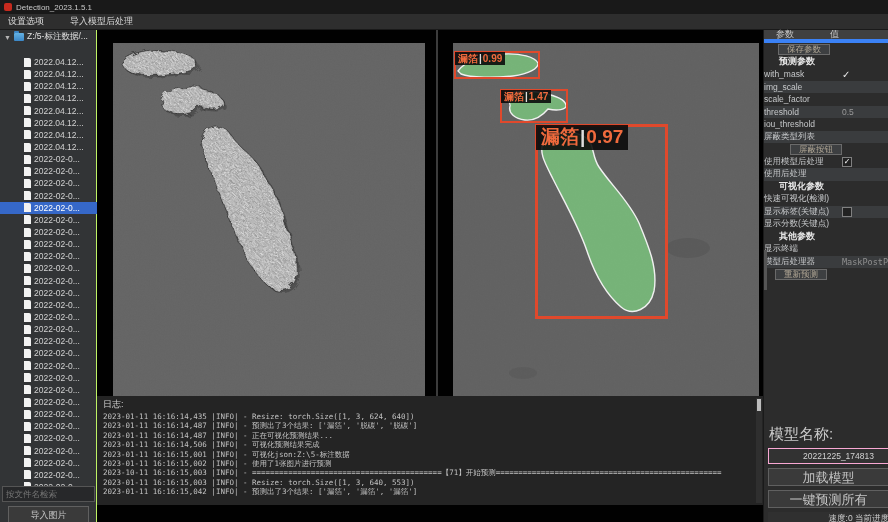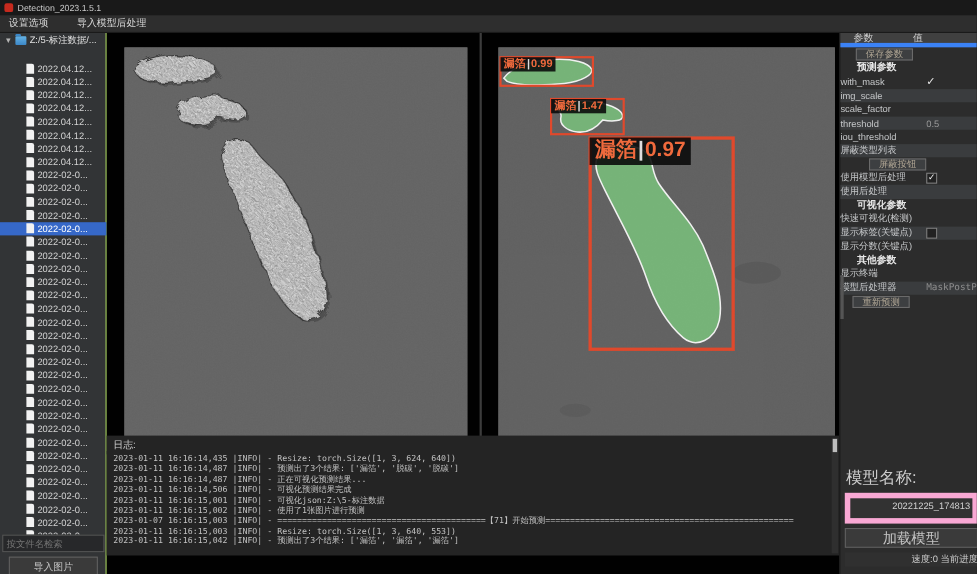--- a/index.html
+++ b/index.html
@@ -82,23 +82,23 @@
   .cbox { position:absolute; left:78px; width:10px; height:10px; border:1px solid #808080;
           background:#222; display:flex; align-items:center; justify-content:center;
           font-size:8px; color:#fff; }
   .pbtn { height:11px; background:#3d3f41; border:1px solid #6a6a6a; color:#b0a694;
           font-size:8.5px; line-height:9px; padding:0 8px; }
   .rp-scroll { position:absolute; left:0; top:220px; width:3px; height:40px; background:#555; }
 
   
   .model-section { position:absolute; left:0px; top:395px; width:125px; }
   .model-label { font-size:15px; color:#cccccc; padding-left:5px; margin-bottom:4px; }
-  .model-name { width:121px; margin-left:4px; height:28px; background:#323232;
-                border:5px solid #f9a8d4; color:#d2d2d2; font-size:8.5px;
-                text-align:right; padding:0 2px; line-height:15px; overflow:hidden; }
+  .model-name { width:121px; margin-left:4px; height:16px; background:#323232;
+                border:1px solid #f9a8d4; color:#d2d2d2; font-size:8.5px;
+                text-align:right; padding:0 14px; line-height:15px; overflow:hidden; }
   .m-btn { display:block; width:121px; margin:4px 0 0 4px; height:18px; background:#3a3a3a;
            border:1px solid #606060; color:#c4c4c4; font-size:13px; }
   .status-row { width:121px; margin:4px 0 0 4px; height:13px; background:#303030;
                 color:#cccccc; font-size:8.5px; text-align:right; line-height:13px;
                 overflow:hidden; white-space:nowrap; }
 </style>
 </head>
 <body>
 
 <div id="app">
@@ -343,21 +343,21 @@
 
     <div class="log-panel">
       <div class="log-title">日志:</div>
       <div id="log-lines">
           <div class="log-line">2023-01-11 16:16:14,435 |INFO| - Resize: torch.Size([1, 3, 624, 640])</div>
           <div class="log-line">2023-01-11 16:16:14,487 |INFO| - 预测出了3个结果: ['漏箔', '脱碳', '脱碳']</div>
           <div class="log-line">2023-01-11 16:16:14,487 |INFO| - 正在可视化预测结果...</div>
           <div class="log-line">2023-01-11 16:16:14,506 |INFO| - 可视化预测结果完成</div>
           <div class="log-line">2023-01-11 16:16:15,001 |INFO| - 可视化json:Z:\5-标注数据</div>
           <div class="log-line">2023-01-11 16:16:15,002 |INFO| - 使用了1张图片进行预测</div>
-          <div class="log-line">2023-01-07 16:16:15,003 |INFO| - ==========================================【71】开始预测==================================================</div>
+          <div class="log-line">2023-10-11 16:16:15,003 |INFO| - ==========================================【71】开始预测==================================================</div>
           <div class="log-line">2023-01-11 16:16:15,003 |INFO| - Resize: torch.Size([1, 3, 640, 553])</div>
           <div class="log-line">2023-01-11 16:16:15,042 |INFO| - 预测出了3个结果: ['漏箔', '漏箔', '漏箔']</div>
         </div>
       <div class="log-scroll">
         <div class="log-thumb"></div>
       </div>
     </div>
   </div>
 
   <div class="right-panel">
@@ -428,18 +428,19 @@
         <div class="prow">
           <button class="pbtn" style="margin-left: 11px;">重新预测</button>
         </div>
       </div>
     <div class="rp-scroll"></div>
 
     <div class="model-section">
       <div class="model-label">模型名称:</div>
       <div class="model-name">20221225_174813</div>
       <button class="m-btn">加载模型</button>
+      <button class="m-btn">一键预测所有</button>
       <div class="status-row">速度:0 当前进度</div>
 
     </div>
   </div>
 
 </div>
 
 </body></html>

